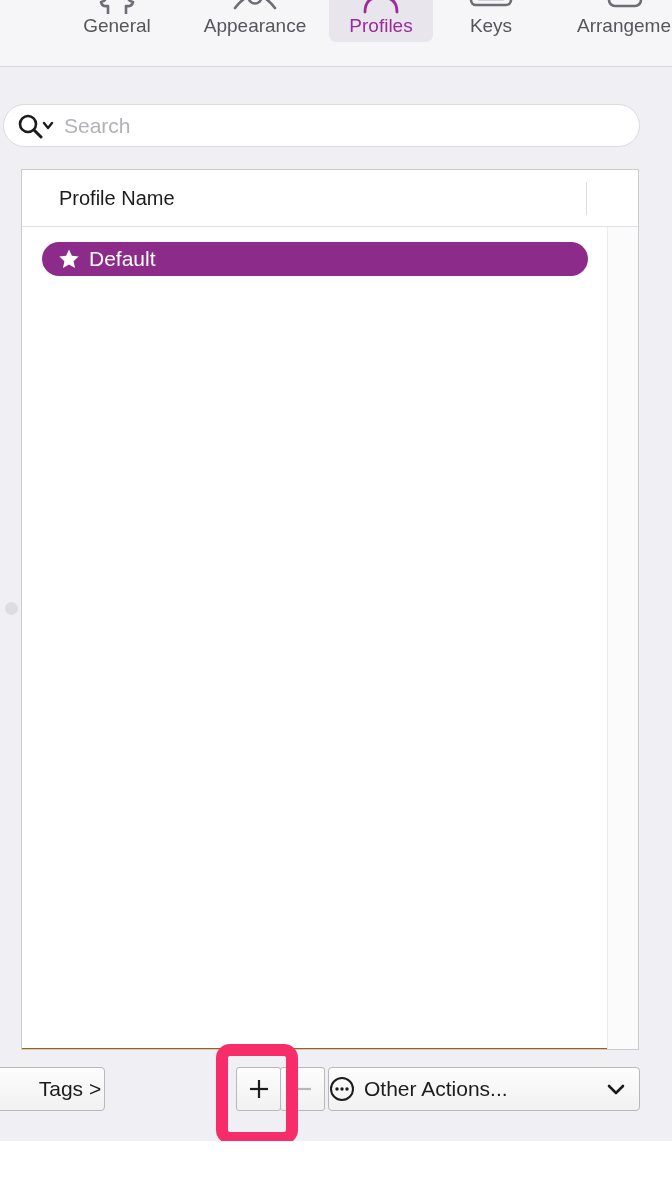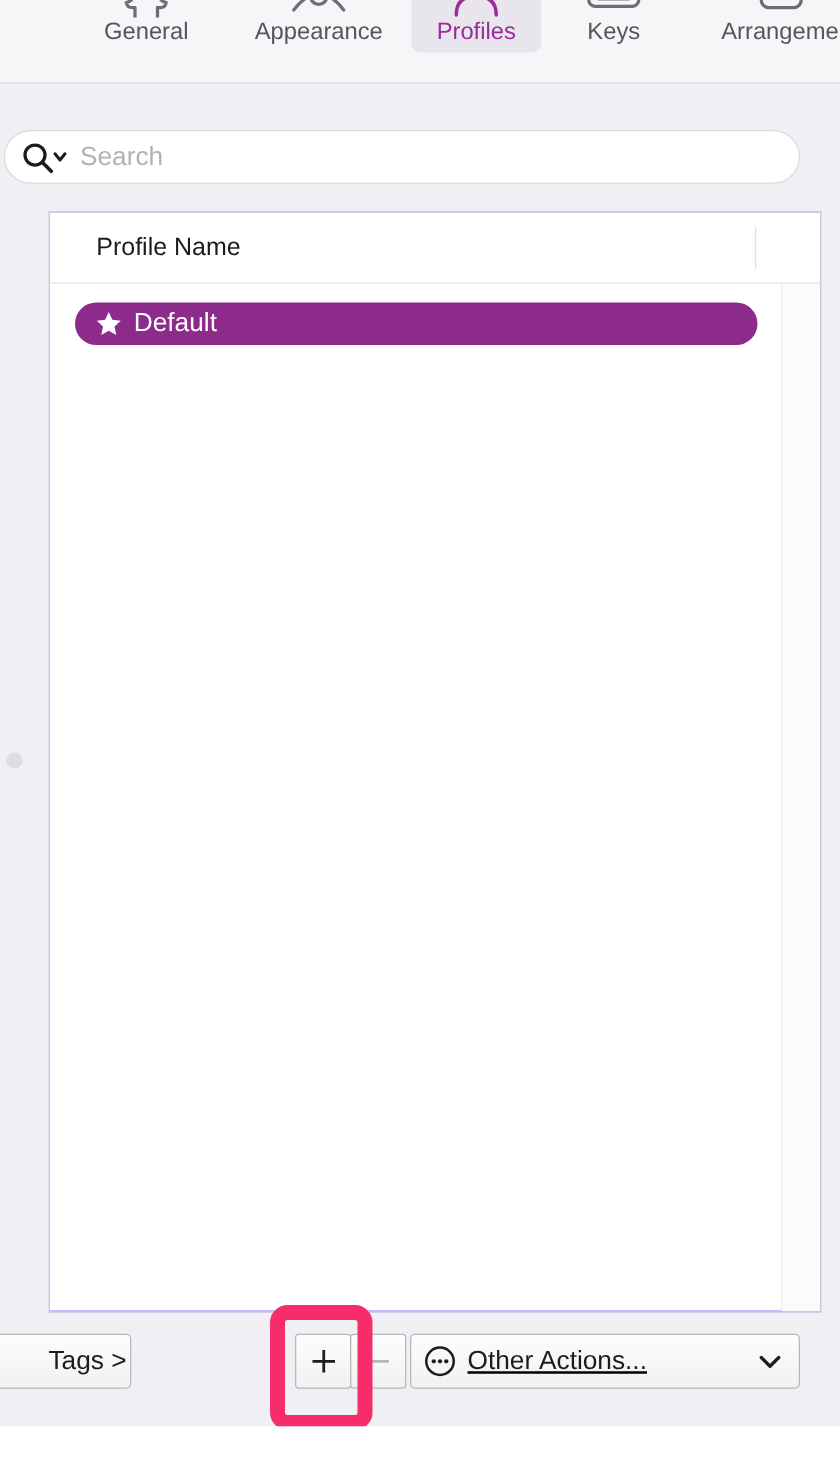--- a/index.html
+++ b/index.html
@@ -107,25 +107,24 @@
     line-height: 24px;
   }
 
   
   #table-panel {
     position: absolute;
     left: 21px;
     top: 169px;
     width: 618px;
     height: 881px;
-    background: #c4b5fd;
+    background: #a16207;
     border: 1px solid #cbcace;
     box-sizing: border-box;
     overflow: hidden;
-    margin-left: 18px;
   }
   #table-header {
     position: absolute;
     left: 0;
     top: 0;
     width: 100%;
     height: 57px;
     background: #ffffff;
     border-bottom: 1px solid #e2e1e5;
     box-sizing: border-box;
@@ -244,22 +243,20 @@
     height: 44px;
     border-radius: 3px;
   }
   #other-actions {
     left: 328px;
     top: 6px;
     width: 312px;
     height: 44px;
     border-radius: 4px;
     justify-content: flex-start;
-    padding-left: 10px;
-    text-decoration: underline;
   }
   #other-actions-label {
     font-size: 21px;
     color: #1c1c1e;
     margin-left: 9px;
     line-height: 24px;
   }
   #other-actions-chevron {
     position: absolute;
     right: 13px;

